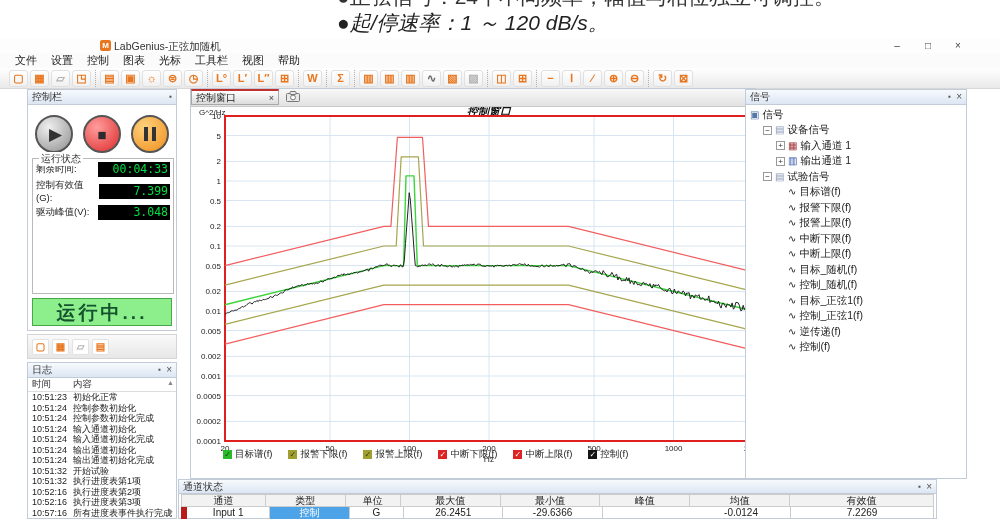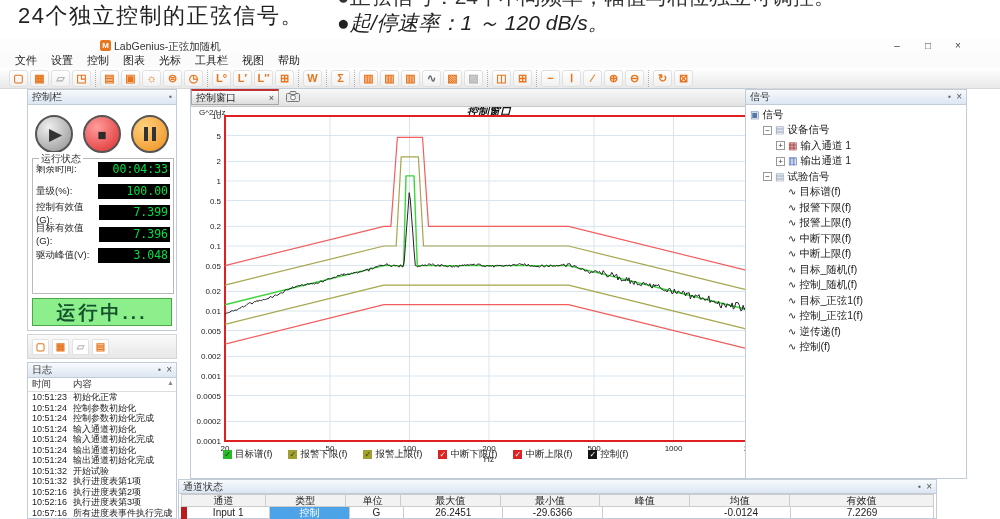--- a/index.html
+++ b/index.html
@@ -101,21 +101,20 @@
   .tree-icon{margin-right:3px;font-size:10px;line-height:10px;}
 </style>
 </head>
 <body>
 
 <div class="screen">
 
   <div class="doc-partial">
       <span>●正弦信号：24个不同频率，幅值与相位独立可调控。</span>
     </div>
-  <div class="doc-left">24个独立控制的正弦信号。</div>
   <div class="doc-right">●起/停速率：1 ～ 120 dB/s。</div>
 
   <div class="titlebar">
     <span class="app-logo">M</span>
     <span class="app-title">LabGenius-正弦加随机</span>
     <span class="winbtn min">–</span>
     <span class="winbtn max">□</span>
     <span class="winbtn cls">×</span>
   </div>
 
@@ -199,30 +198,22 @@
         </div>
     </div>
     <div class="status-group">
       <span class="status-title">运行状态</span>
       <div id="status-rows">
           <div class="status-row">
             <span class="status-label">剩余时间:</span>
             <span class="status-value">00:04:33</span>
           </div>
           <div class="status-row">
-            <span class="status-label">量级(%):</span>
-            <span class="status-value">100.00</span>
-          </div>
-          <div class="status-row">
             <span class="status-label">控制有效值(G):</span>
             <span class="status-value">7.399</span>
-          </div>
-          <div class="status-row">
-            <span class="status-label">目标有效值(G):</span>
-            <span class="status-value">7.396</span>
           </div>
           <div class="status-row">
             <span class="status-label">驱动峰值(V):</span>
             <span class="status-value">3.048</span>
           </div>
         </div>
     </div>
     <div class="run-box">运行中...</div>
   </div>
 

